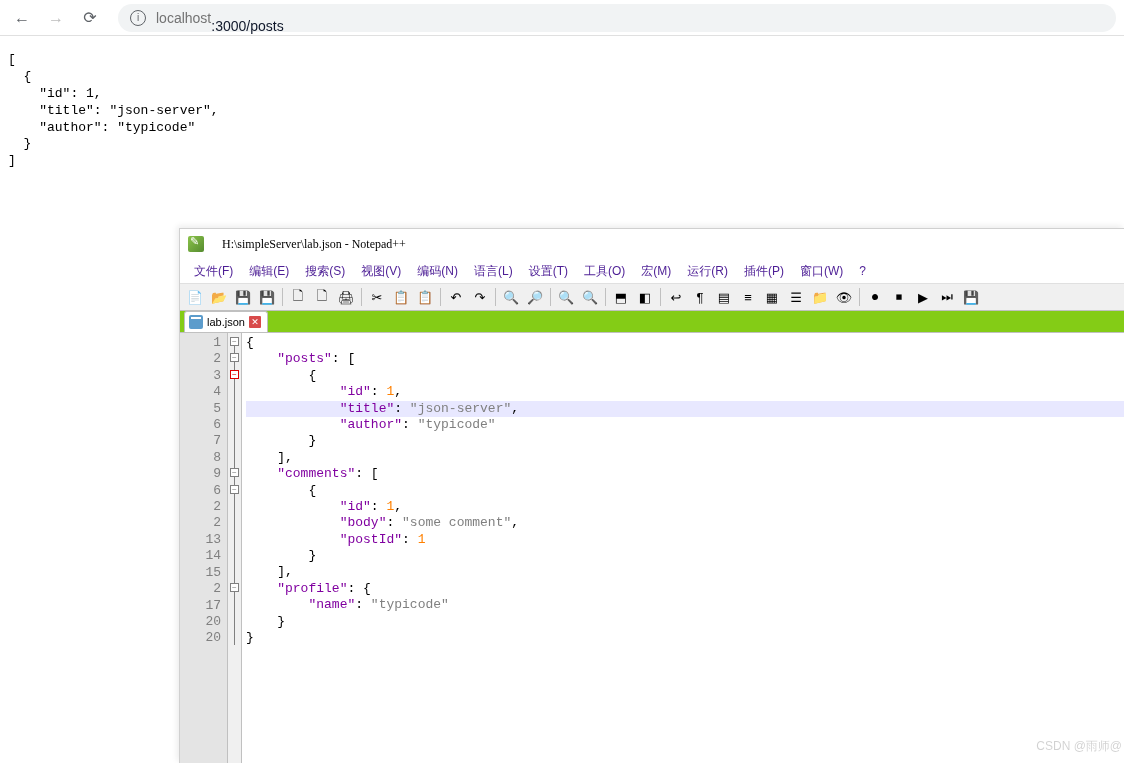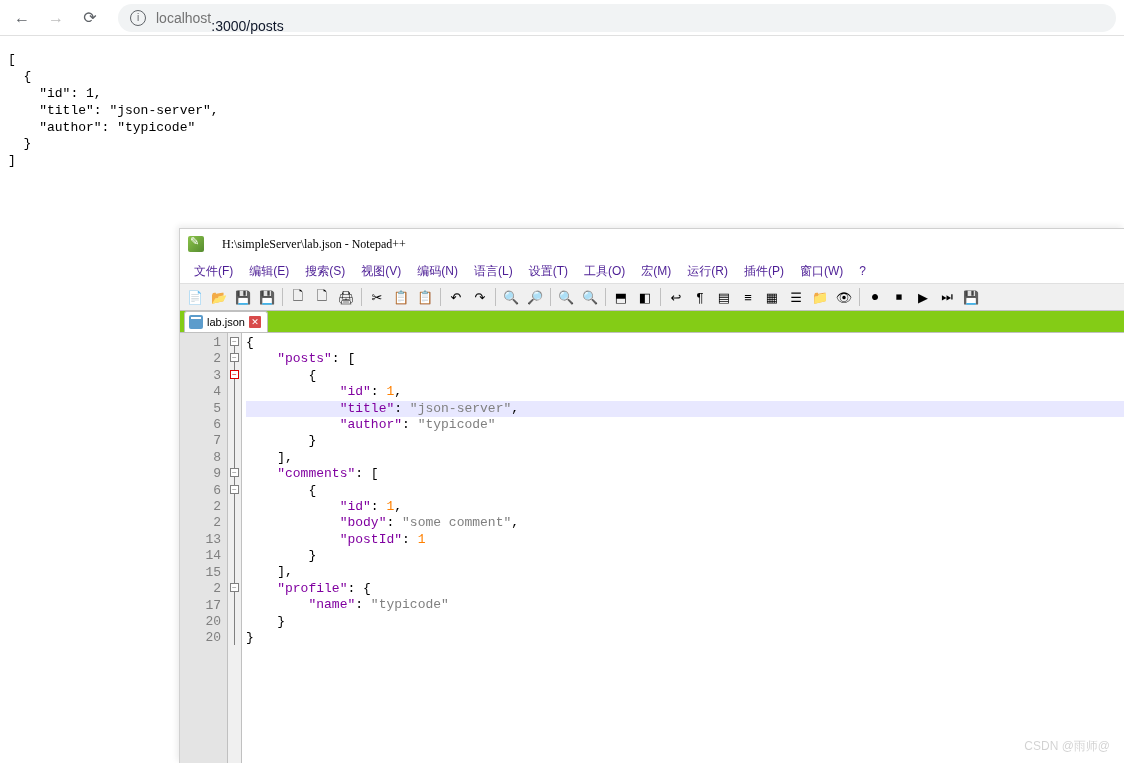--- a/index.html
+++ b/index.html
@@ -214,21 +214,21 @@
     .code-line { height: 16.4px; white-space: pre; }
     .code-line.highlighted { background: #e8e8ff; }
     .tok-brace { color: #000; }
     .tok-key { color: #8000a0; }
     .tok-colon { color: #000; }
     .tok-str { color: #808080; }
     .tok-num { color: #ff8000; }
 
     .watermark {
       position: absolute;
-      right: 14px;
+      right: 2px;
       bottom: 8px;
       font-size: 12px;
       color: rgba(0,0,0,.18);
       font-family: sans-serif;
     }
   </style>
 </head>
 <body>
 
 <div class="browser-toolbar">

